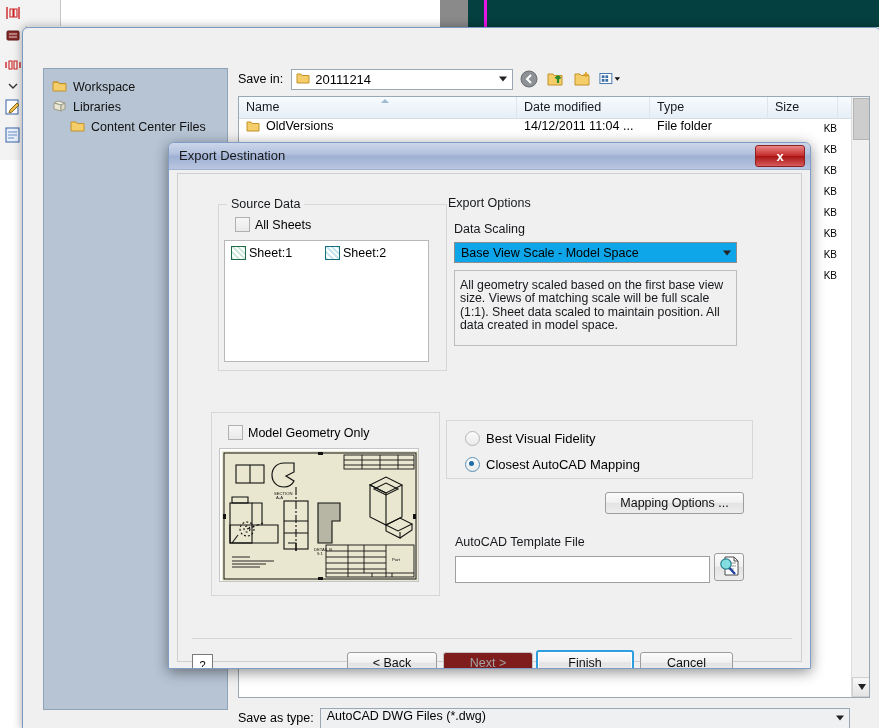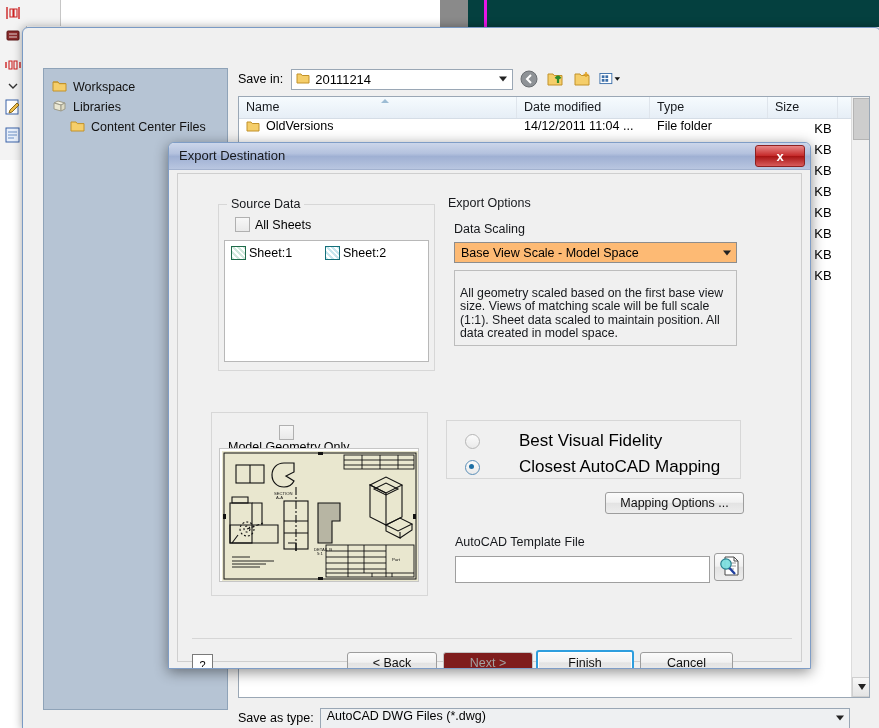--- a/index.html
+++ b/index.html
@@ -59,21 +59,21 @@
     position:absolute;left:215px;top:38px;width:630px;height:600px;background:#fff;
     border:1px solid #9aa7b5;overflow:hidden;
   }
   #fl-header{display:flex;height:21px;background:linear-gradient(to bottom,#f6fbfe,#e6eef6);border-bottom:1px solid #d5dde6;position:relative;}
   .fl-col{font-size:12.5px;padding:3px 0 0 7px;border-right:1px solid #dfe5ec;box-sizing:border-box;color:#16191d;}
   .c-name{width:278px}.c-date{width:133px}.c-type{width:118px}.c-size{width:70px}.c-rest{flex:1;border-right:none;}
   #sort-caret{position:absolute;left:142px;top:2px;width:0;height:0;border-left:4px solid transparent;border-right:4px solid transparent;border-bottom:4px solid #9dbcd4;}
   .fl-row{display:flex;height:21px;align-items:flex-start;font-size:12.5px;}
   .fl-cell{padding-left:7px;box-sizing:border-box;white-space:nowrap;overflow:hidden;}
   #kb-column{position:absolute;right:32px;top:21px;width:28px;}
-  .kb-line{height:21px;font-size:13px;line-height:21px;text-align:center;}
+  .kb-line{height:21px;font-size:10px;line-height:21px;text-align:right;}
   #list-vscroll{position:absolute;right:0;top:0;width:17px;height:100%;background:#f0f0f0;border-left:1px solid #dcdcdc;}
   #vscroll-thumb{position:absolute;left:1px;top:1px;width:15px;height:40px;background:#cdcdcd;border:1px solid #b4b4b4;}
   #vscroll-down{position:absolute;left:0;bottom:0;width:17px;height:18px;background:linear-gradient(to bottom,#f7f7f7,#e4e4e4);border:1px solid #cfcfcf;display:flex;align-items:center;justify-content:center;}
 
   #saveastype-row{position:absolute;left:215px;top:648px;height:24px;right:30px;display:flex;align-items:center;}
   #sat-label{font-size:12.5px;margin-right:6px;}
   #sat-combo{flex:1;height:21px;background:#eef0f2;border:1px solid #9aa7b5;position:relative;display:flex;padding-left:6px;box-sizing:border-box;}
   #sat-value{font-size:12.5px;}
 
   
@@ -92,57 +92,57 @@
   }
   #exp-title-text{position:absolute;left:10px;top:5px;font-size:13px;color:#16181c;}
   #exp-close{
     position:absolute;right:5px;top:2px;width:48px;height:20px;border-radius:3px;
     background:linear-gradient(to bottom,#e88787 0%,#c62b2b 48%,#a81414 52%,#d85b5b 100%);
     border:1px solid #8d2020;display:flex;align-items:center;justify-content:center;
     color:#fff;font-size:13px;font-weight:bold;
   }
   #exp-body{position:absolute;left:8px;top:30px;right:8px;bottom:6px;background:#f0f0f0;border:1px solid #cfcfcf;}
 
-  .group-box{position:absolute;border:1px solid #d7d7d7;background:transparent;}
+  .group-box{position:absolute;border:1px solid #d7d7d7;background:transparent;padding-left:12px;}
   .group-legend{position:absolute;top:-8px;left:8px;background:#f0f0f0;padding:0 4px;font-size:12.5px;color:#16181c;}
   .section-label{position:absolute;font-size:12.5px;color:#16181c;}
 
   
   #grp-source{left:40px;top:30px;width:215px;height:165px;}
   #chk-allsheets{position:absolute;left:16px;top:12px;display:flex;align-items:center;}
   .cbox{width:13px;height:13px;border:1px solid #b0b0b0;background:linear-gradient(to bottom,#f7f7f7,#e9e9e9);margin-right:5px;}
   .cbox-lbl{font-size:12.5px;}
   #sheet-list{position:absolute;left:5px;top:35px;width:203px;height:120px;background:#fff;border:1px solid #b8b8b8;}
   .sheet-item{position:absolute;display:flex;align-items:center;top:5px;}
   #sheet-1{left:6px;}
   #sheet-2{left:100px;}
   .sheet-ic{width:13px;height:12px;margin-right:3px;border:1px solid #1f6b4a;}
   .sheet-ic.teal{border-color:#15707a;}
   .sheet-lbl{font-size:12.5px;}
 
   #grp-model{left:33px;top:238px;width:215px;height:182px;}
-  #chk-modelgeom{position:absolute;left:16px;top:12px;display:flex;align-items:center;flex-direction:column;}
+  #chk-modelgeom{position:absolute;left:16px;top:12px;display:flex;align-items:center;}
   #preview-box{position:absolute;left:7px;top:35px;width:200px;height:134px;background:#fff;border:1px solid #c6c6c6;padding:2px;box-sizing:border-box;}
 
   
   #lbl-exportopts{left:270px;top:22px;}
   #lbl-datascaling{left:276px;top:48px;}
-  #scale-combo{position:absolute;left:276px;top:68px;width:283px;height:21px;background:#fdba74;border:1px solid #8d8d8d;display:flex;align-items:center;padding-left:6px;box-sizing:border-box;}
+  #scale-combo{position:absolute;left:276px;top:68px;width:283px;height:21px;background:#0ea5e9;border:1px solid #8d8d8d;display:flex;align-items:center;padding-left:6px;box-sizing:border-box;}
   #scale-value{font-size:12.5px;}
-  #desc-box{position:absolute;left:276px;top:96px;width:283px;height:76px;background:#f0f0f0;border:1px solid #bdbdbd;padding:16px 5px;box-sizing:border-box;
+  #desc-box{position:absolute;left:276px;top:96px;width:283px;height:76px;background:#f0f0f0;border:1px solid #bdbdbd;padding:8px 5px;box-sizing:border-box;
     font-size:12.3px;line-height:13.4px;color:#16181c;}
 
   #grp-fidelity{left:268px;top:246px;width:293px;height:57px;}
   .radio-row{position:absolute;display:flex;align-items:center;left:18px;}
   #rad-best{top:10px;}
   #rad-closest{top:36px;}
   .rbox{width:13px;height:13px;border-radius:50%;border:1px solid #b6b6b6;background:linear-gradient(to bottom,#fbfbfb,#eaeaea);margin-right:6px;position:relative;}
   .rbox.on{border-color:#5b8fb8;}
   .rbox.on::after{content:"";position:absolute;left:3px;top:3px;width:5px;height:5px;border-radius:50%;background:#1d6fa5;}
-  .rlbl{font-size:17px;margin-left:33px;}
+  .rlbl{font-size:13px;}
 
   .btn{
     background:linear-gradient(to bottom,#fbfbfb 0%,#f1f1f1 46%,#e3e3e3 52%,#ededed 100%);
     border:1px solid #9d9d9d;border-radius:3px;font-size:12.5px;color:#0e0e0e;
     display:flex;align-items:center;justify-content:center;box-sizing:border-box;
   }
   .btn.disabled{color:#a2a2a2;border-color:#c3c3c3;background:#7f1d1d;}
   .btn.default{border:2px solid #2e9ede;box-shadow:inset 0 0 0 1px #fff;}
   #btn-mapping{position:absolute;left:427px;top:318px;width:139px;height:22px;}
   #lbl-template{left:277px;top:361px;}

